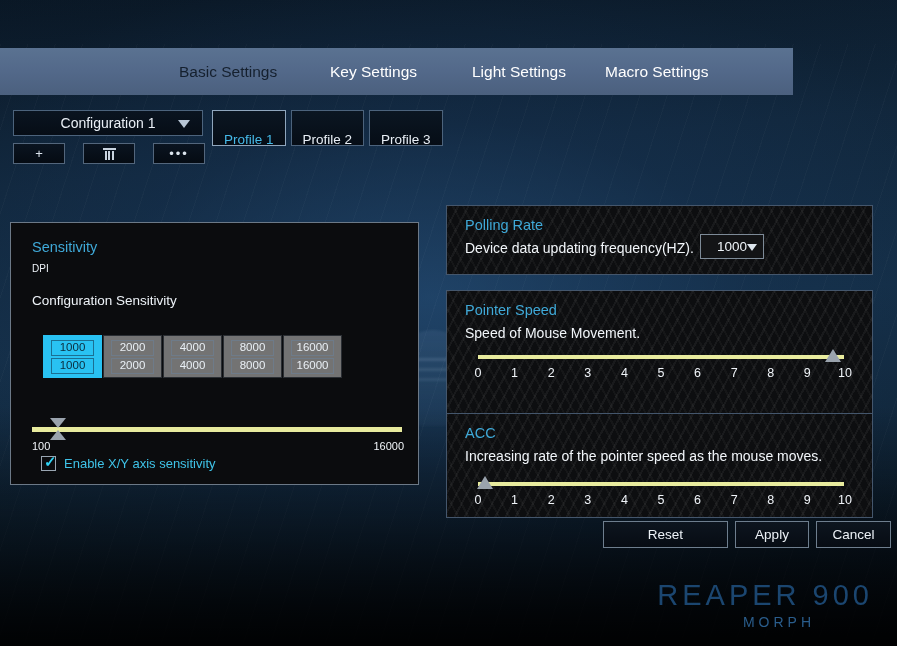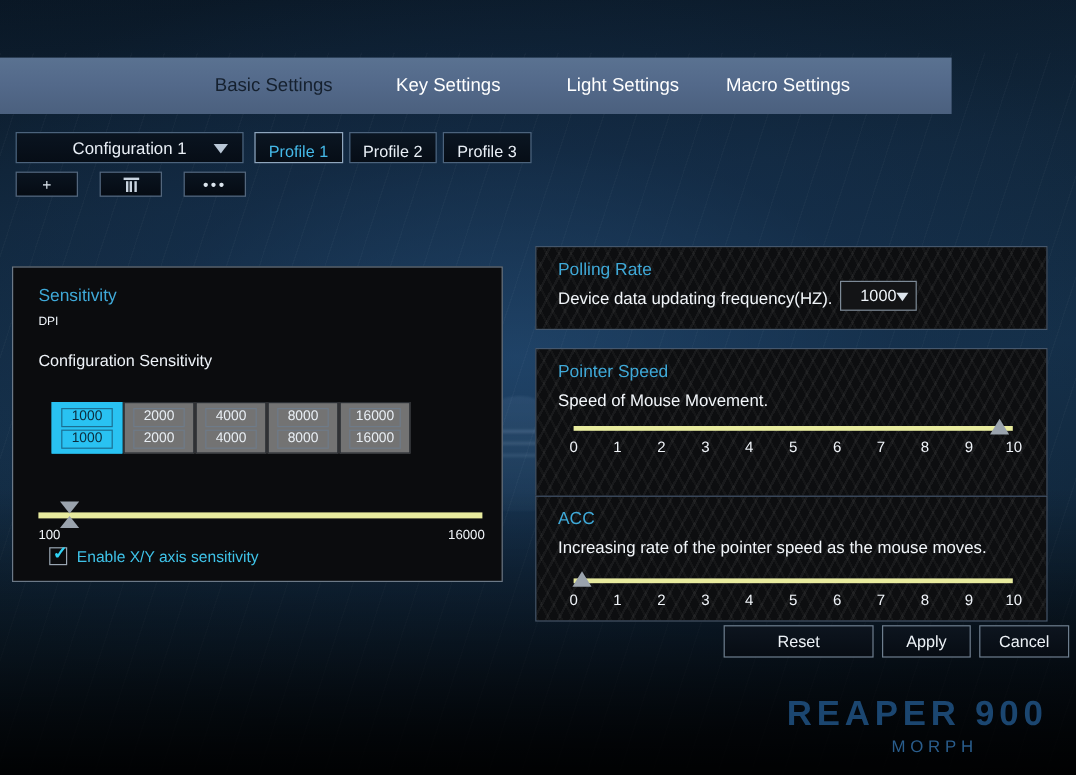--- a/index.html
+++ b/index.html
@@ -109,21 +109,21 @@
     float:left;
   }
   .cfg-caret {
     position:absolute; right:12px; top:9px;
     width:0; height:0;
     border-left:6px solid transparent; border-right:6px solid transparent;
     border-top:8px solid #b9c7d6;
   }
   .profiles { float:left; margin-left:9px; }
   .profbtn {
-    float:left; height:26px; min-width:66px; padding:4px 11px;
+    float:left; height:26px; min-width:66px; padding:17px 11px;
     background:linear-gradient(180deg,#0b1622 0%, #060d16 100%);
     border:1px solid #4c637c; color:#e9eff6;
     font-size:13.5px; font-family:"Liberation Sans", sans-serif;
     cursor:pointer; margin-right:5px;
     line-height:24px;
   }
   .profbtn.active { color:#45b9e8; border-color:#8fa6bd; }
 
   .smallrow { position:absolute; left:13px; top:143px; z-index:3; }
   .smallbtn {
@@ -295,21 +295,21 @@
     font-size:13.5px; font-family:"Liberation Sans", sans-serif;
     cursor:pointer;
   }
   #btn-reset  { width:125px; margin-left:16px; }
   #btn-apply  { width:74px; }
   #btn-cancel { width:75px; }
 
   
   .brand { position:absolute; right:24px; bottom:16px; text-align:right; z-index:3; }
   .brand-main {
-    color:#1b4670; font-size:29px; font-weight:bold;
+    color:#1b4670; font-size:29px; font-weight:normal;
     letter-spacing:4px; line-height:1;
     font-family:"Liberation Sans", sans-serif;
   }
   .brand-sub {
     color:#2a5d8c; font-size:14px; letter-spacing:4px;
     margin-top:4px; margin-right:58px;
     font-family:"Liberation Sans", sans-serif;
   }
 
   

